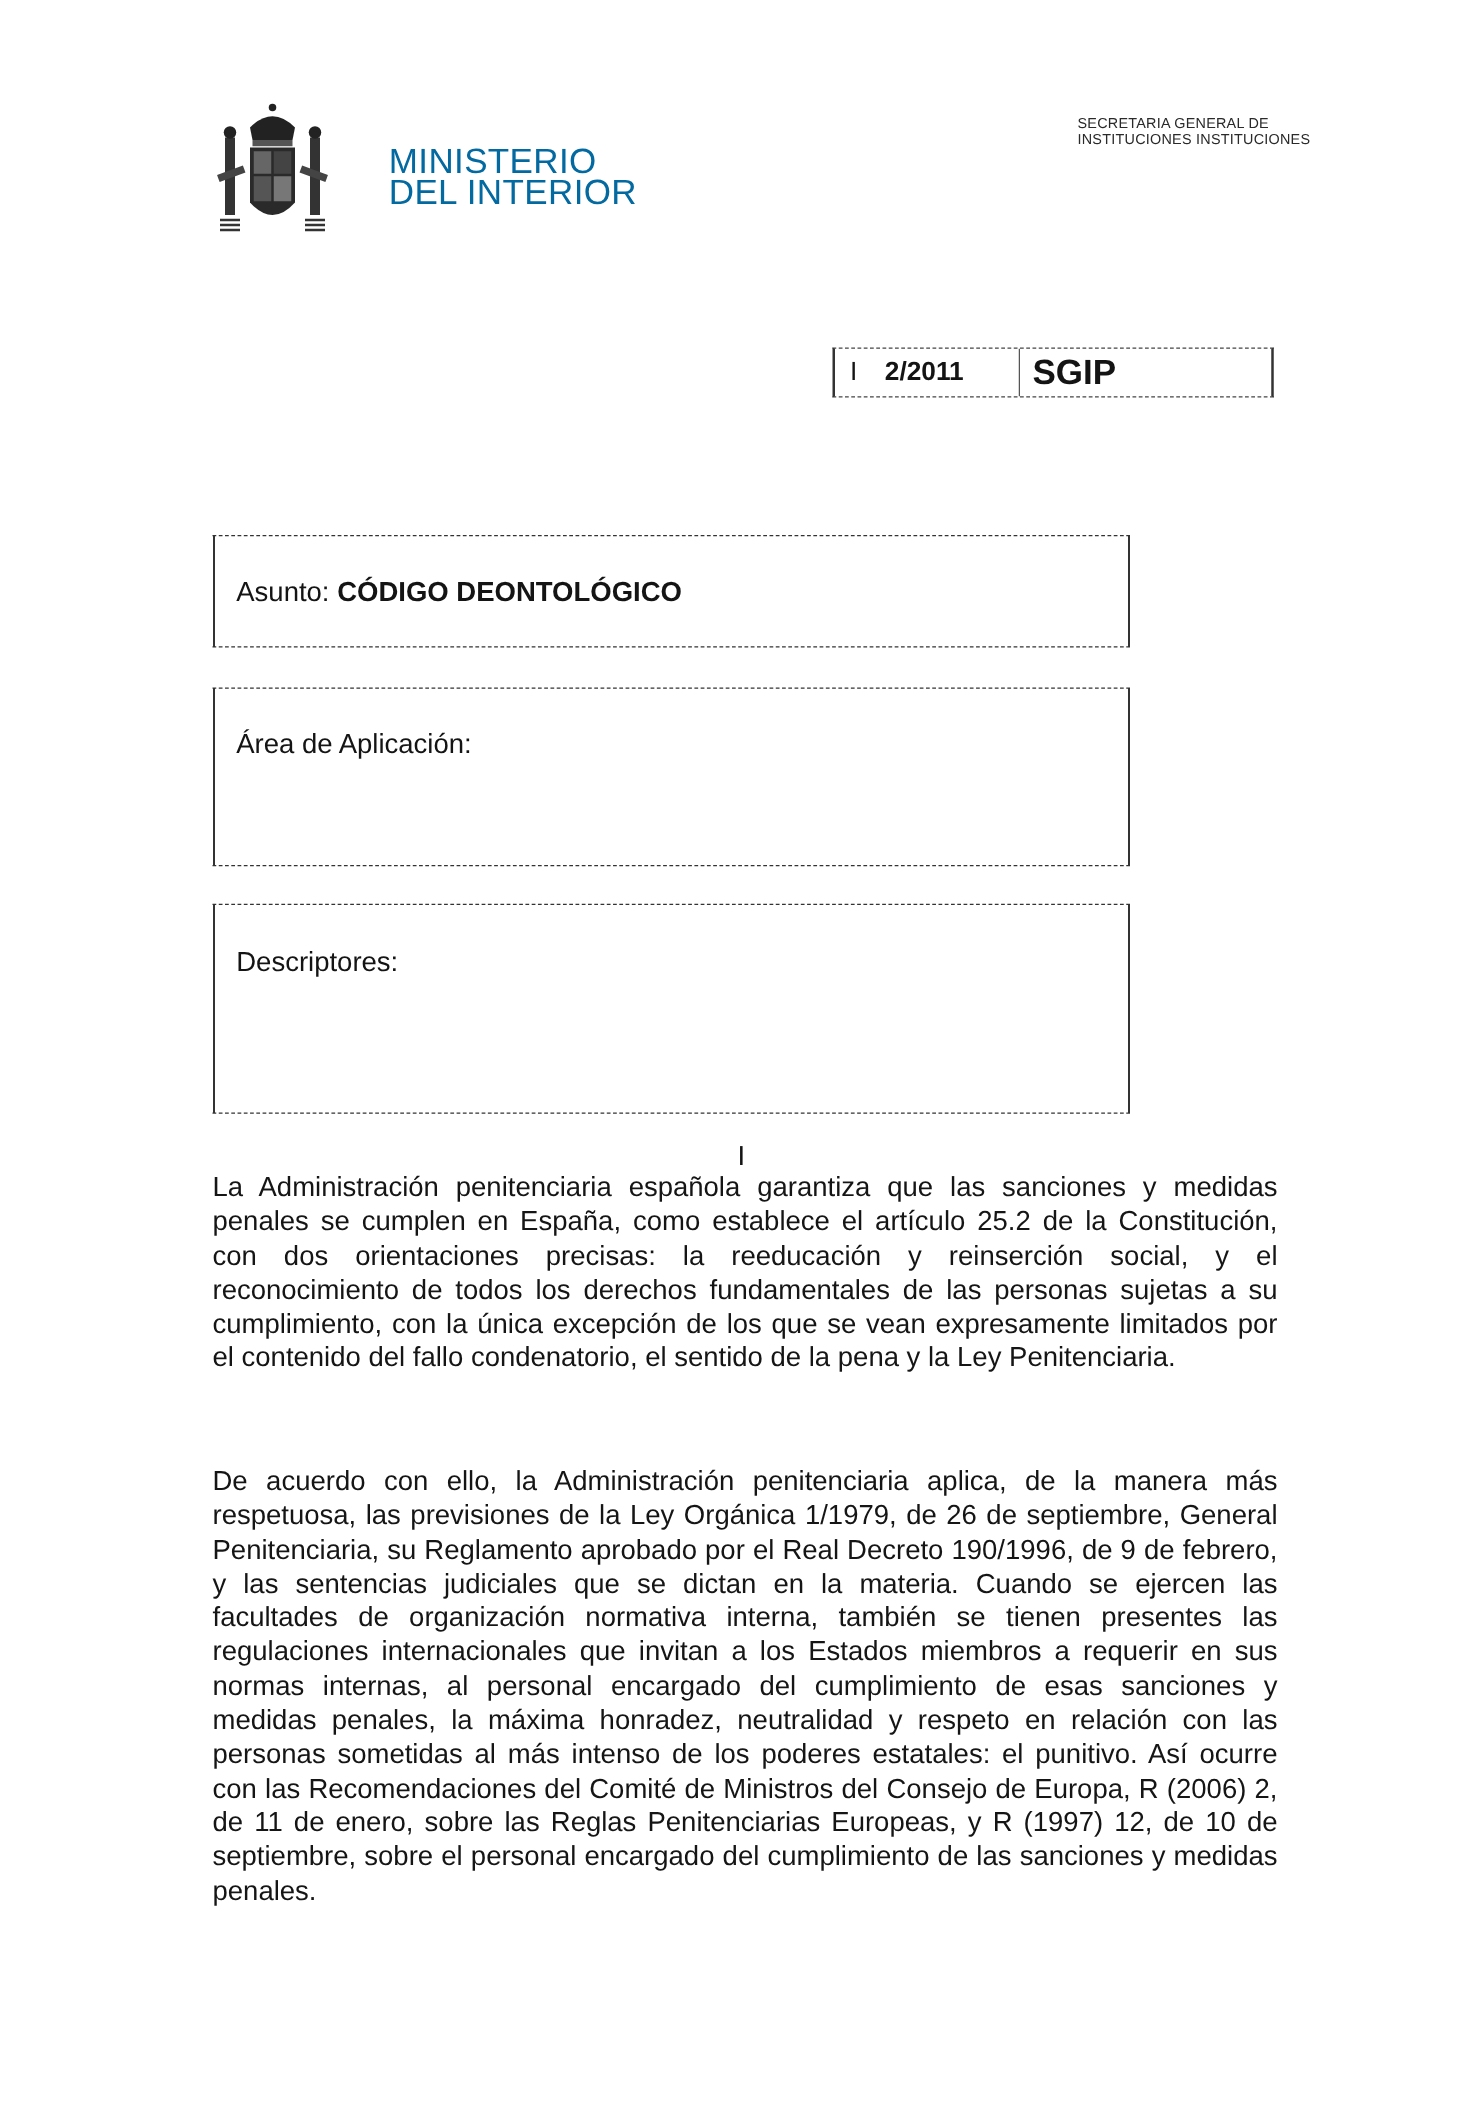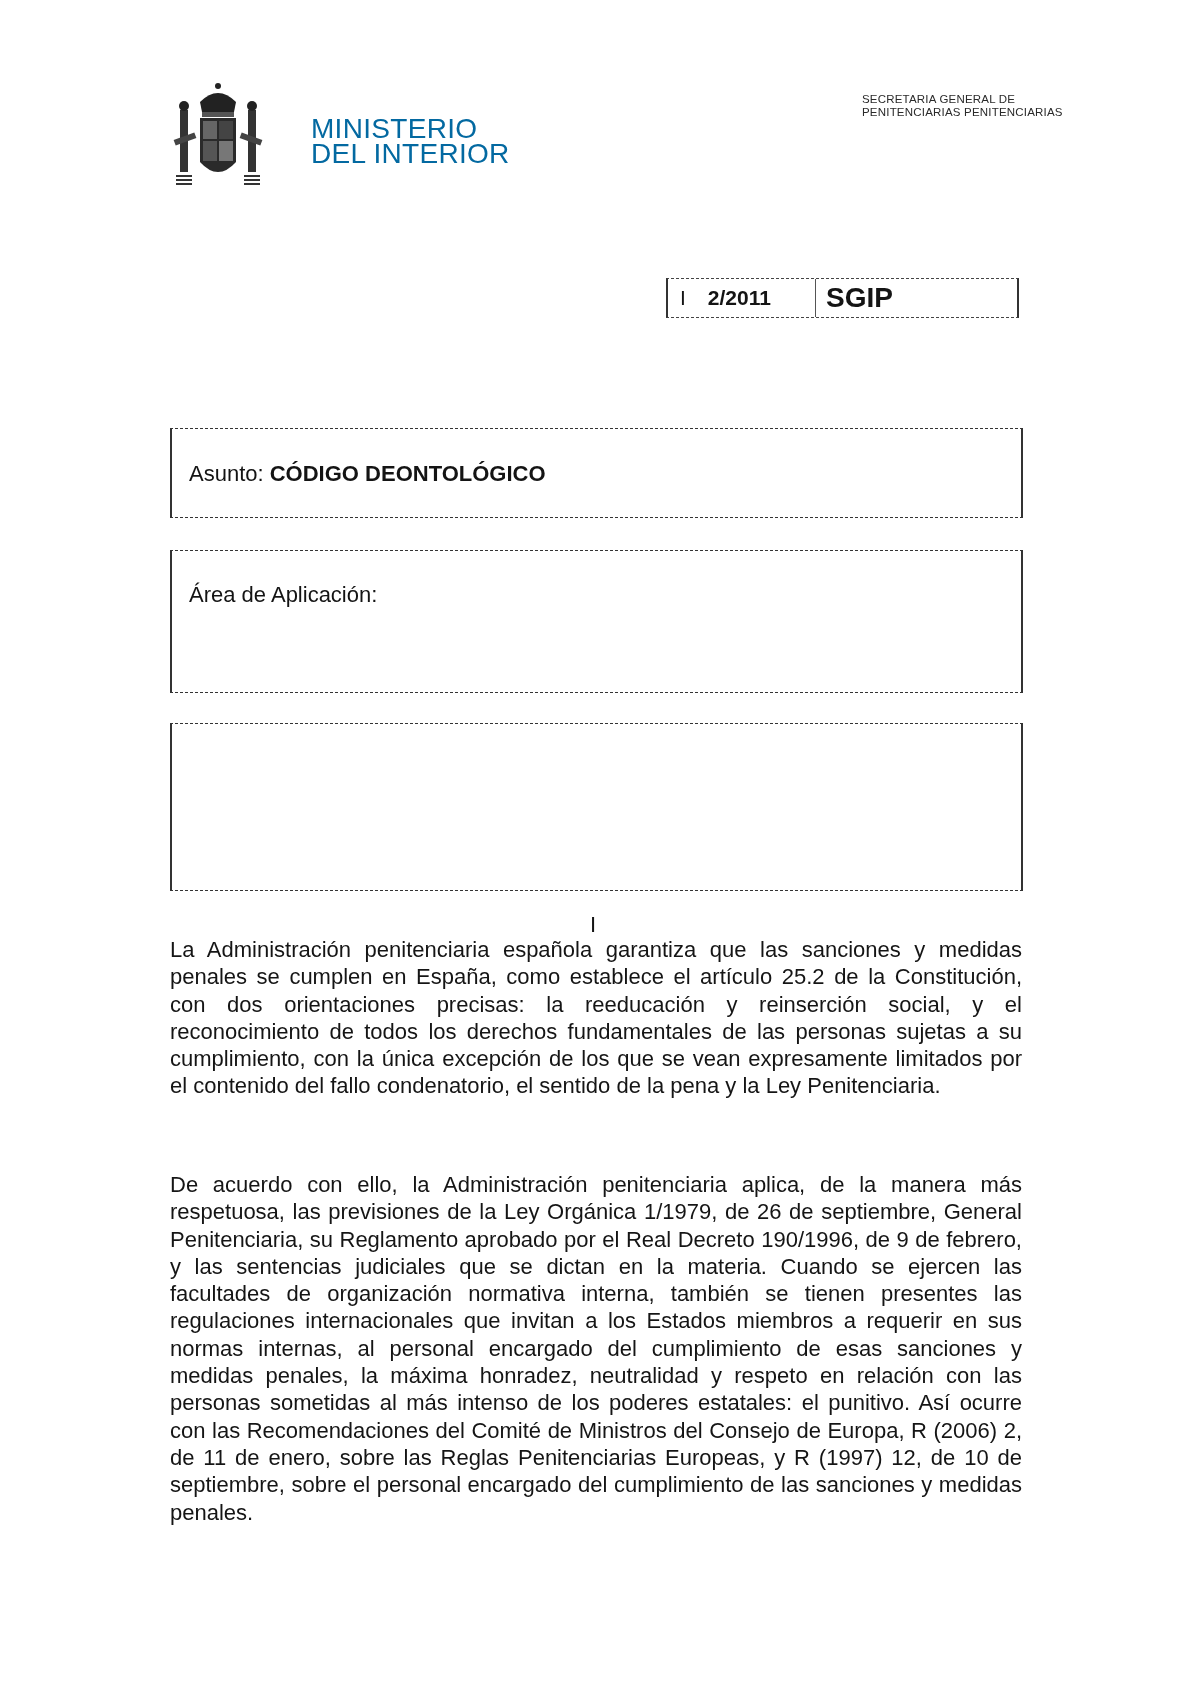--- a/index.html
+++ b/index.html
@@ -19,21 +19,21 @@
       left: 666px; top: 278px; width: 353px; height: 40px;
       border: 1.5px dashed #444; border-left: 2px solid #333; border-right: 2px solid #333;
       display: flex; align-items: center; box-sizing: border-box;
     }
     .ref-code { width: 148px; font-size: 21px; font-weight: bold; padding-left: 12px; box-sizing: border-box; border-right: 1.5px solid #555; height: 100%; display: flex; align-items: center; }
     .ref-code .l { margin-right: 22px; font-weight: normal; }
     .ref-unit { font-size: 28px; font-weight: bold; padding-left: 10px; }
 
     
     .frame {
-      left: 170px; width: 853px; box-sizing: border-box;
+      left: 170px; width: 734px; box-sizing: border-box;
       border-top: 1.5px dashed #333; border-bottom: 1.5px dashed #333;
       border-left: 2px solid #333; border-right: 2px solid #333;
     }
     .asunto { top: 428px; height: 90px; }
     .asunto-line { position: absolute; left: 17px; top: 32px; font-size: 22px; }
     .asunto-line .lbl { font-family: "Liberation Sans Narrow", "Liberation Sans", sans-serif; }
     .asunto-line .val { font-weight: bold; }
 
     .area { top: 550px; height: 143px; }
     .desc { top: 723px; height: 168px; }
@@ -82,21 +82,21 @@
   </svg>
 </div>
 
 <div class="abs ministry">
   <div>MINISTERIO</div>
   <div>DEL INTERIOR</div>
 </div>
 
 <div class="abs secretaria">
   <div>SECRETARIA GENERAL DE</div>
-  <div>PENITENCIARIAS PENITENCIARIAS</div>
+  <div>INSTITUCIONES INSTITUCIONES</div>
 </div>
 
 <div class="abs refbox">
   <div class="ref-code">
     <span class="l">I</span>
     <span>2/2011</span>
   </div>
   <div class="ref-unit">SGIP</div>
 </div>
 
@@ -108,18 +108,19 @@
 </div>
 
 <div class="abs frame area">
   <div class="kv">
     <span class="lbl">Área de Aplicación:</span>
   </div>
 </div>
 
 <div class="abs frame desc">
   <div class="kv">
+    <span class="lbl">Descriptores:</span>
   </div>
 </div>
 
 <div class="abs section-num">I</div>
 <p class="abs para p1">La Administración penitenciaria española garantiza que las sanciones y medidas penales se cumplen en España, como establece el artículo 25.2 de la Constitución, con dos orientaciones precisas: la reeducación y reinserción social, y el reconocimiento de todos los derechos fundamentales de las personas sujetas a su cumplimiento, con la única excepción de los que se vean expresamente limitados por el contenido del fallo condenatorio, el sentido de la pena y la Ley Penitenciaria.</p>
 <p class="abs para p2">De acuerdo con ello, la Administración penitenciaria aplica, de la manera más respetuosa, las previsiones de la Ley Orgánica 1/1979, de 26 de septiembre, General Penitenciaria, su Reglamento aprobado por el Real Decreto 190/1996, de 9 de febrero, y las sentencias judiciales que se dictan en la materia. Cuando se ejercen las facultades de organización normativa interna, también se tienen presentes las regulaciones internacionales que invitan a los Estados miembros a requerir en sus normas internas, al personal encargado del cumplimiento de esas sanciones y medidas penales, la máxima honradez, neutralidad y respeto en relación con las personas sometidas al más intenso de los poderes estatales: el punitivo. Así ocurre con las Recomendaciones del Comité de Ministros del Consejo de Europa, R (2006) 2, de 11 de enero, sobre las Reglas Penitenciarias Europeas, y R (1997) 12, de 10 de septiembre, sobre el personal encargado del cumplimiento de las sanciones y medidas penales.</p>
 
 </body></html>

